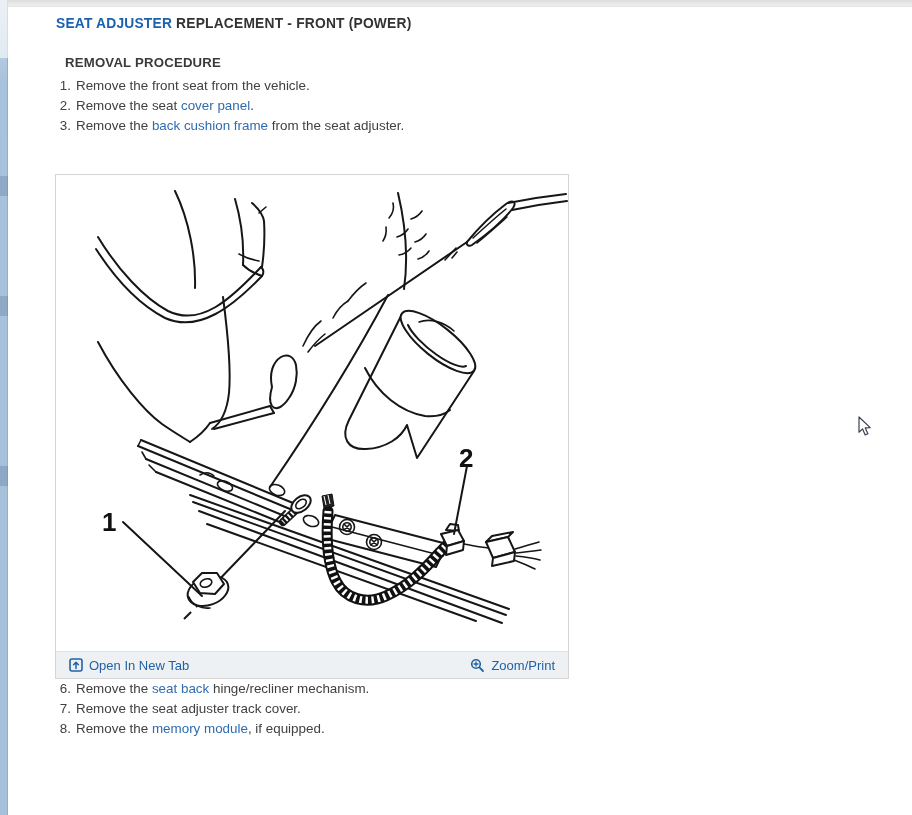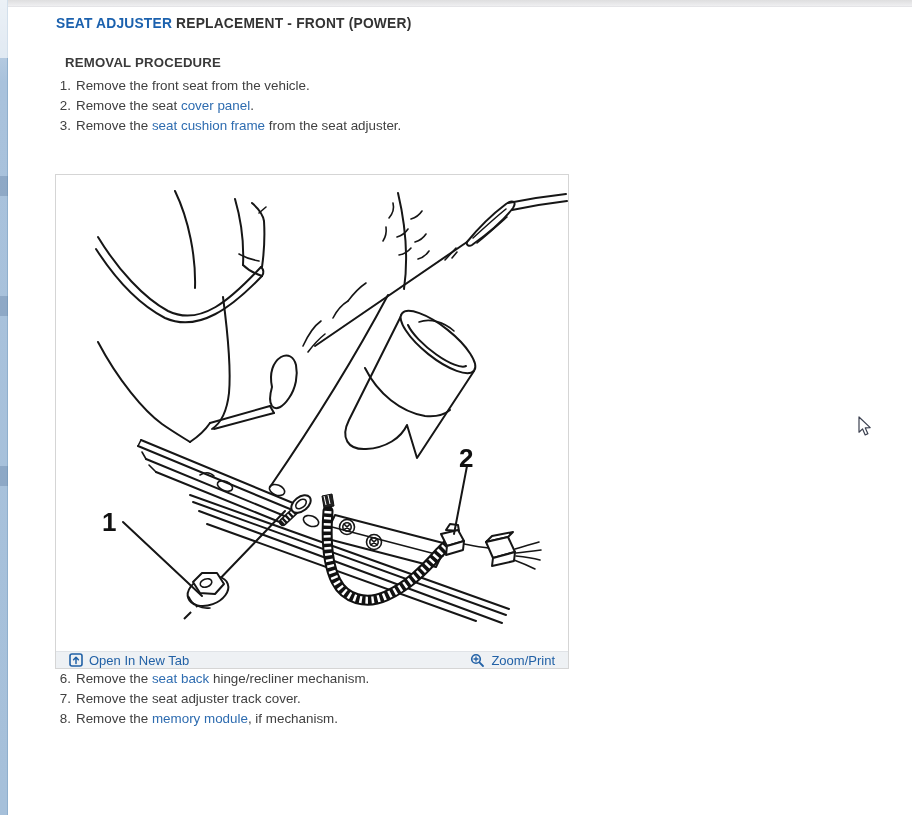--- a/index.html
+++ b/index.html
@@ -20,21 +20,21 @@
   .page-title{margin:10px 0 0;font-size:13.8px;font-weight:bold;color:#333;letter-spacing:.2px;}
   .page-title .hl{color:#1b61ae;}
   .section-heading{margin:24px 0 6px;font-size:13.2px;font-weight:bold;color:#3a3a3a;letter-spacing:.2px;padding-left:9px;}
   ol.steps{list-style:none;margin:0;padding:0;font-size:13.4px;line-height:20px;color:#414141;}
   ol.steps li{white-space:nowrap;}
   .step-num{display:inline-block;min-width:15px;text-align:right;margin-right:5px;}
   .inline-link{color:#2e6cb0;text-decoration:none;cursor:pointer;}
   
   .figure-box{margin:38px 0 0 -1px;width:512px;border:1px solid #d5d5d5;background:#fff;}
   .fig-canvas{display:block;width:512px;height:476px;}
-  .fig-footer{height:17px;background:#eef1f4;border-top:1px solid #e0e3e7;
+  .fig-footer{height:27px;background:#eef1f4;border-top:1px solid #e0e3e7;
     display:flex;align-items:center;justify-content:space-between;
     padding:0 13px;box-sizing:border-box;font-size:13px;}
   .fig-link{color:#2261a6;display:flex;align-items:center;gap:6px;cursor:pointer;text-decoration:none;}
   .fig-link svg{display:block;}
   .steps-after{margin-top:20px;}
   
   .ln{fill:none;stroke:#161616;stroke-width:2;stroke-linecap:round;stroke-linejoin:round;}
   .lnthin{fill:none;stroke:#161616;stroke-width:1.6;stroke-linecap:round;}
   .wfill{fill:#ffffff;stroke:#161616;stroke-width:2;stroke-linejoin:round;}
   .callout{font-family:"Liberation Sans",sans-serif;font-weight:bold;font-size:26px;fill:#111;}
@@ -53,21 +53,21 @@
 
 <div class="content">
 
   <h1 class="page-title"><span class="hl">SEAT ADJUSTER</span><span> REPLACEMENT - FRONT (POWER)</span></h1>
 
   <h2 class="section-heading">REMOVAL PROCEDURE</h2>
 
   <ol class="steps" id="steps-before">
       <li><span class="step-num">1.</span><span>Remove the front seat from the vehicle.</span></li>
       <li><span class="step-num">2.</span><span>Remove the seat </span><a class="inline-link">cover panel</a><span>.</span></li>
-      <li><span class="step-num">3.</span><span>Remove the </span><a class="inline-link">seat cushion frame</a><span> from the seat adjuster.</span></li>
+      <li><span class="step-num">3.</span><span>Remove the </span><a class="inline-link">back cushion frame</a><span> from the seat adjuster.</span></li>
     </ol>
 
   <div class="figure-box">
     <svg class="fig-canvas" viewBox="0 0 512 476">
 
       <path class="ln" d="M 119,16 C 133,45 140,82 139,113"></path>
       <path class="ln" d="M 42,62 C 62,95 88,123 112,136 C 145,152 175,124 205,92"></path>
       <path class="ln" d="M 40,74 C 60,105 84,130 109,143 C 143,158 176,132 206,101"></path>
       <path class="ln" d="M 205,92 C 208,95 208,98 206,101"></path>
       <path class="ln" d="M 179,24 C 186,48 188,70 187,90"></path>
@@ -188,20 +188,20 @@
           <path d="M 4,6 L 8,6 M 6,4 L 6,8" stroke="#2261a6" stroke-width="1.3" stroke-linecap="round"></path>
         </svg>
         <span>Zoom/Print</span>
       </a>
     </div>
   </div>
 
   <ol class="steps steps-after" id="steps-after">
       <li><span class="step-num">6.</span><span>Remove the </span><a class="inline-link">seat back</a><span> hinge/recliner mechanism.</span></li>
       <li><span class="step-num">7.</span><span>Remove the seat adjuster track cover.</span></li>
-      <li><span class="step-num">8.</span><span>Remove the </span><a class="inline-link">memory module</a><span>, if mechanism.</span></li>
+      <li><span class="step-num">8.</span><span>Remove the </span><a class="inline-link">memory module</a><span>, if equipped.</span></li>
     </ol>
 
 </div>
 
 <svg class="cursor" viewBox="0 0 14 21">
   <path d="M 1,1 L 1,16.2 L 4.6,12.9 L 7.2,18.9 L 9.9,17.7 L 7.3,11.9 L 12.2,11.6 Z" fill="#ffffff" stroke="#3c4150" stroke-width="1.2" stroke-linejoin="round"></path>
 </svg>
 
 </body></html>

